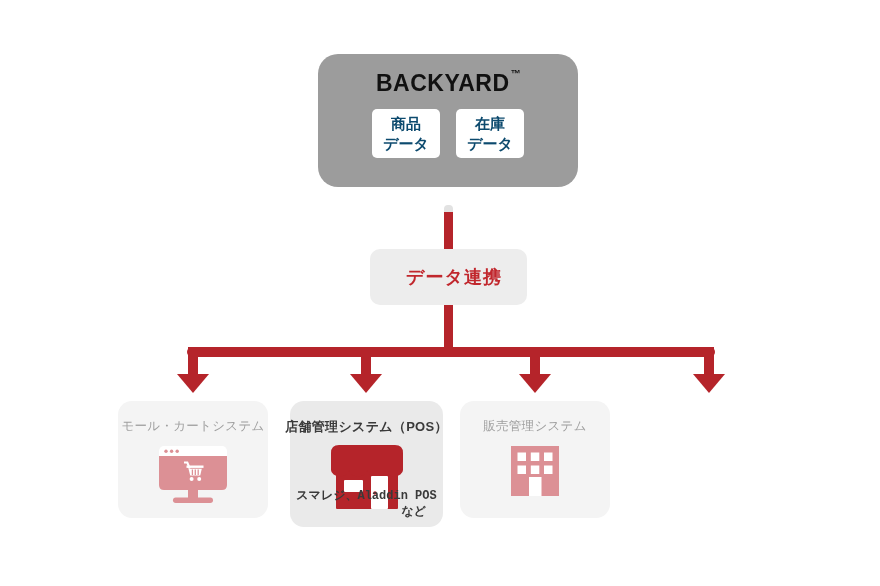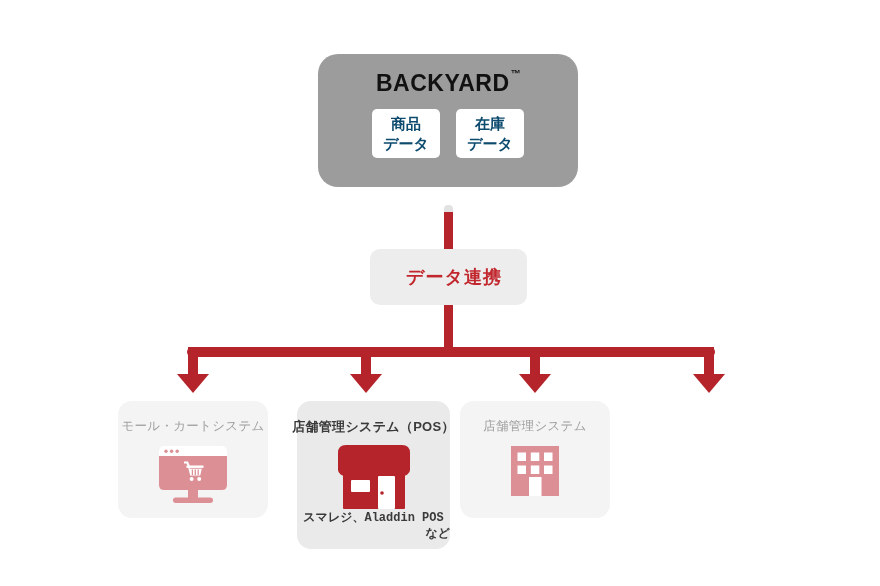--- a/index.html
+++ b/index.html
@@ -32,30 +32,30 @@
   .stub{position:absolute;top:339px;width:10px;height:29px;background:var(--red);}
   .s1{left:188px;} .s2{left:361px;} .s3{left:530px;} .s4{left:704px;}
   .arrowhead{position:absolute;top:366px;width:0;height:0;
     border-left:16px solid transparent;border-right:16px solid transparent;border-top:19px solid var(--red);}
   .a1{left:177px;} .a2{left:350px;} .a3{left:519px;} .a4{left:693px;}
 
   
   .card{position:absolute;top:393px;border-radius:14px;background:var(--light-card);
     display:flex;flex-direction:column;align-items:center;}
   .c1{left:118px;width:150px;height:117px;}
-  .c2{left:297px;width:153px;height:148px;background:var(--pos-card);}
+  .c2{left:290px;width:153px;height:126px;background:var(--pos-card);}
   .c3{left:460px;width:150px;height:117px;}
   .c4{left:630px;width:152px;height:117px;}
   .sys-label{margin-top:17px;font-size:12.5px;color:var(--muted-label);white-space:nowrap;letter-spacing:.3px;}
   .c2 .sys-label{font-size:13px;font-weight:700;color:#3a3a3a;}
   .icon-wrap{margin-top:11px;line-height:0;}
   .c2 .icon-wrap{margin-top:9px;}
   .pos-note{position:absolute;left:0;right:0;bottom:7px;font-size:12px;font-weight:600;color:#3a3a3a;line-height:1.35;font-family:Liberation Mono, monospace;}
   .pos-note .l1{text-align:center;}
-  .pos-note .l2{text-align:right;}
+  .pos-note .l2{text-align:right;padding-right:17px;}
 
   
   .f-pink{fill:var(--pink);} .f-white{fill:#fff;} .f-red{fill:var(--red);}
   .s-pink{stroke:var(--pink);stroke-width:1.3;} .s-white{stroke:#fff;fill:none;}
 </style>
 </head>
 <body>
 
 <div class="stage">
 
@@ -123,21 +123,21 @@
         <circle class="f-red" cx="44" cy="48" r="1.8"></circle>
       </svg>
     </div>
     <div class="pos-note">
       <div class="l1">スマレジ、Aladdin POS</div>
       <div class="l2">など</div>
     </div>
   </div>
 
   <div class="card c3">
-    <div class="sys-label">店舗管理システム</div>
+    <div class="sys-label">販売管理システム</div>
     <div class="icon-wrap">
       <svg width="48" height="50" viewBox="0 0 48 50">
         <rect class="f-pink" x="0" y="0" width="48" height="50"></rect>
         <rect class="f-white" x="6.5" y="6.5" width="8.5" height="8.5"></rect>
         <rect class="f-white" x="19.8" y="6.5" width="8.5" height="8.5"></rect>
         <rect class="f-white" x="33" y="6.5" width="8.5" height="8.5"></rect>
         <rect class="f-white" x="6.5" y="19.5" width="8.5" height="8.5"></rect>
         <rect class="f-white" x="19.8" y="19.5" width="8.5" height="8.5"></rect>
         <rect class="f-white" x="33" y="19.5" width="8.5" height="8.5"></rect>
         <rect class="f-white" x="18" y="31" width="12.5" height="19"></rect>

